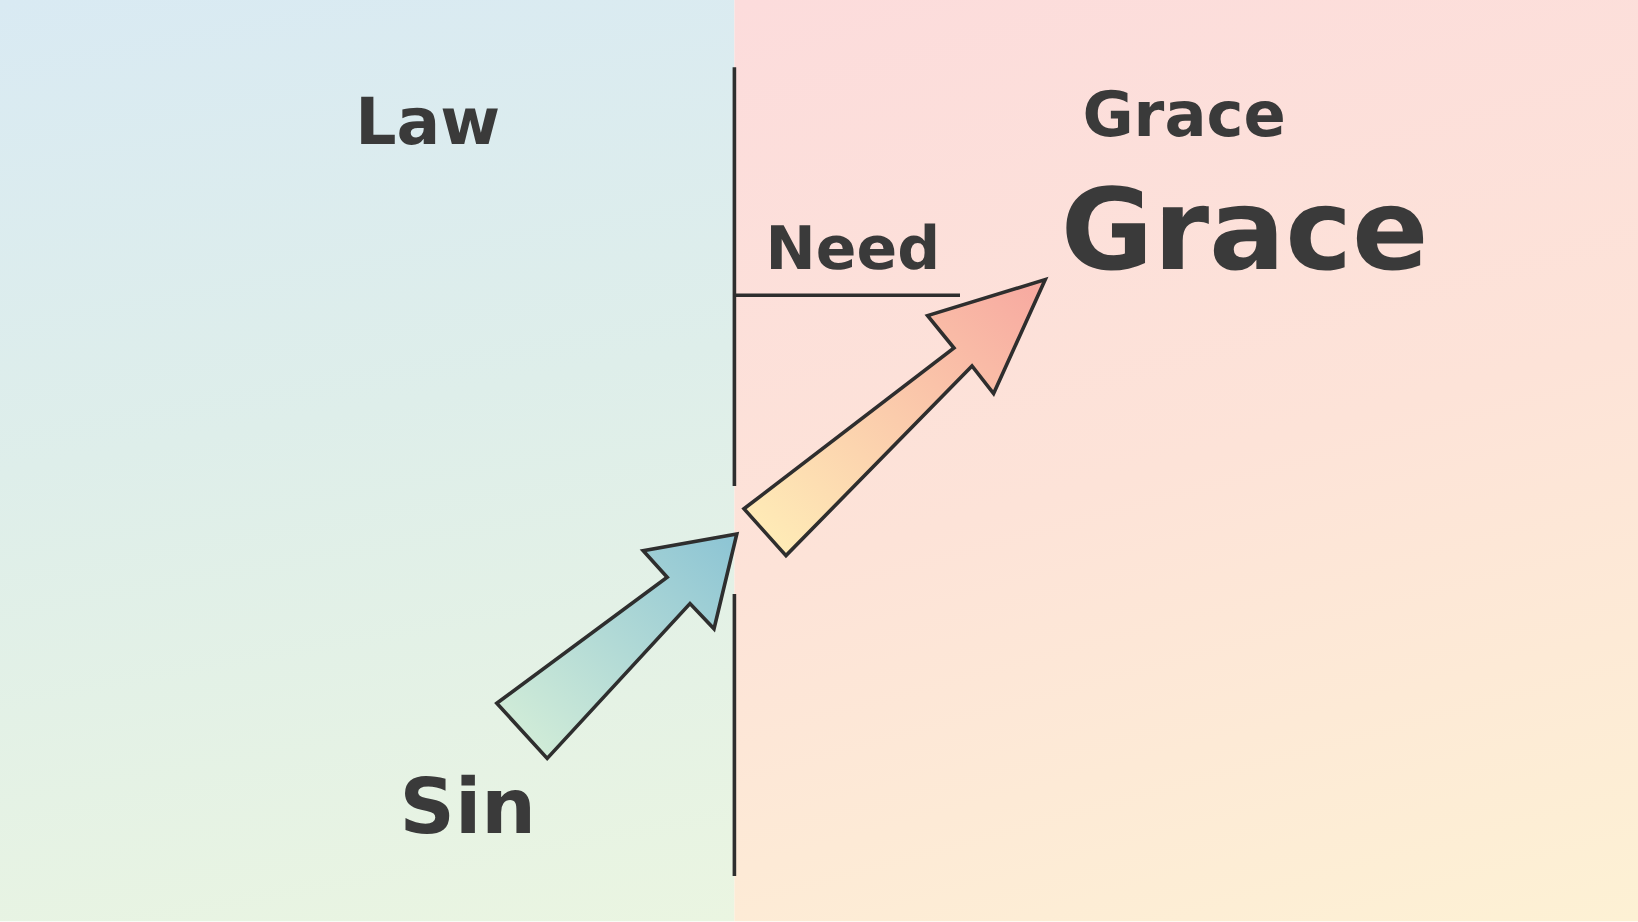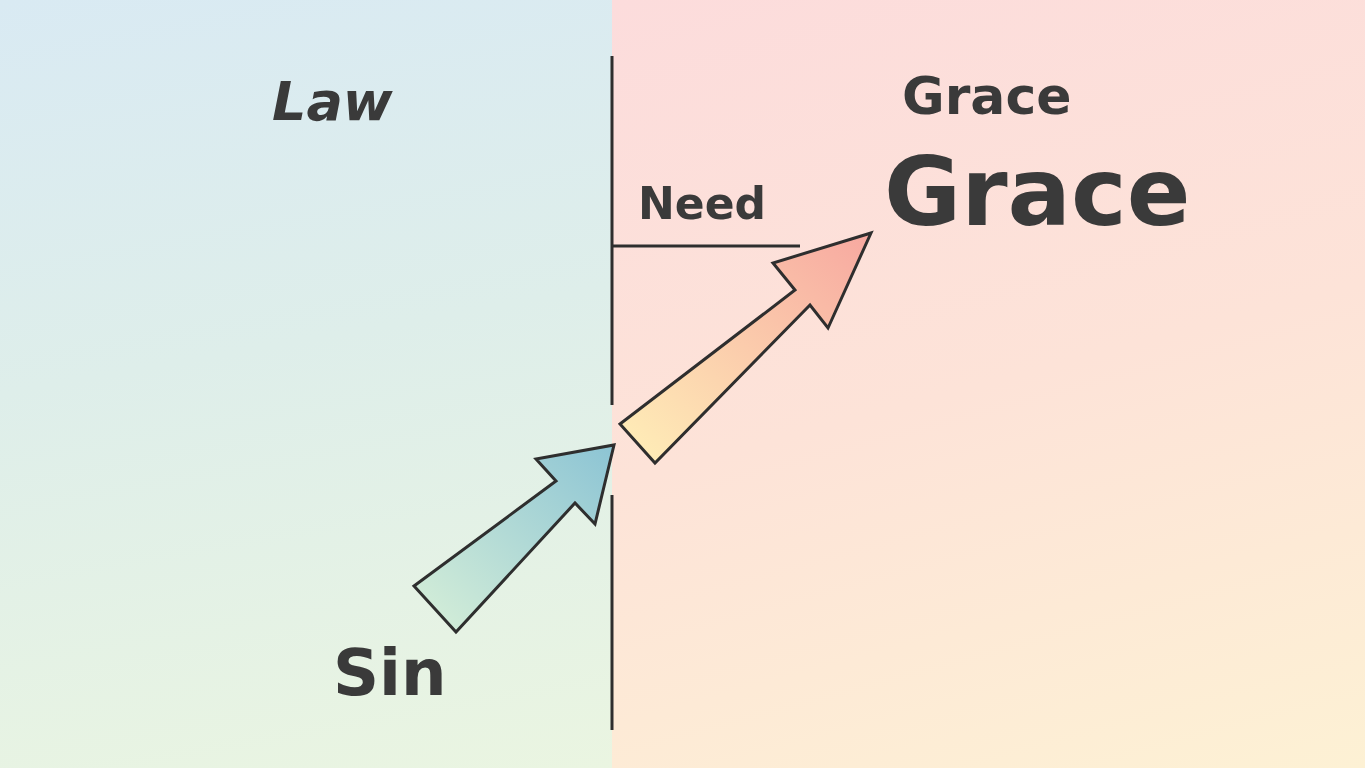--- a/index.html
+++ b/index.html
@@ -2,24 +2,24 @@
 <html><head>
 <meta charset="utf-8">
 <style>
   html, body { margin:0; padding:0; }
   body { width:1365px; height:768px; position:relative; overflow:hidden; font-family:"DejaVu Sans", sans-serif; }
   .left-panel { position:absolute; left:0; top:0; width:612px; height:768px;
     background: linear-gradient(170deg, #d9eaf3 0%, #deeeea 45%, #eaf5e1 100%); }
   .right-panel { position:absolute; left:612px; top:0; width:753px; height:768px;
     background: linear-gradient(165deg, #fcdcdc 0%, #fde3d8 50%, #fdf1d4 100%); }
   .label { position:absolute; color:#3a3a3a; font-weight:bold; white-space:nowrap; }
-  #law { left:272px; top:70px; font-size:54px;font-style:italic; }
+  #law { left:296px; top:70px; font-size:54px; }
   #grace-small { left:902px; top:66px; font-size:52px; }
   #grace-big { left:884px; top:138px; font-size:94px; }
-  #need { left:638px; top:178px; font-size:44px; }
+  #need { left:638px; top:178px; font-size:50px; }
   #sin { left:333px; top:636px; font-size:64px; }
   svg.overlay { position:absolute; left:0; top:0; }
 </style>
 </head>
 <body>
 
 <div class="left-panel"></div>
 <div class="right-panel"></div>
 
 <svg class="overlay" width="1365" height="768">

